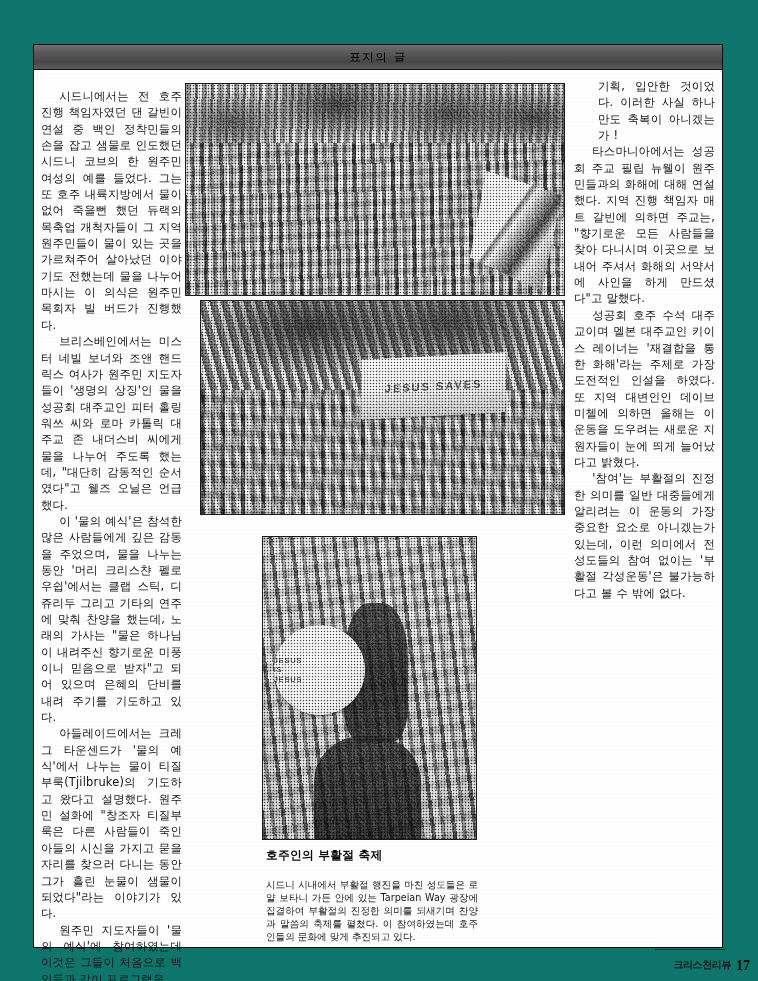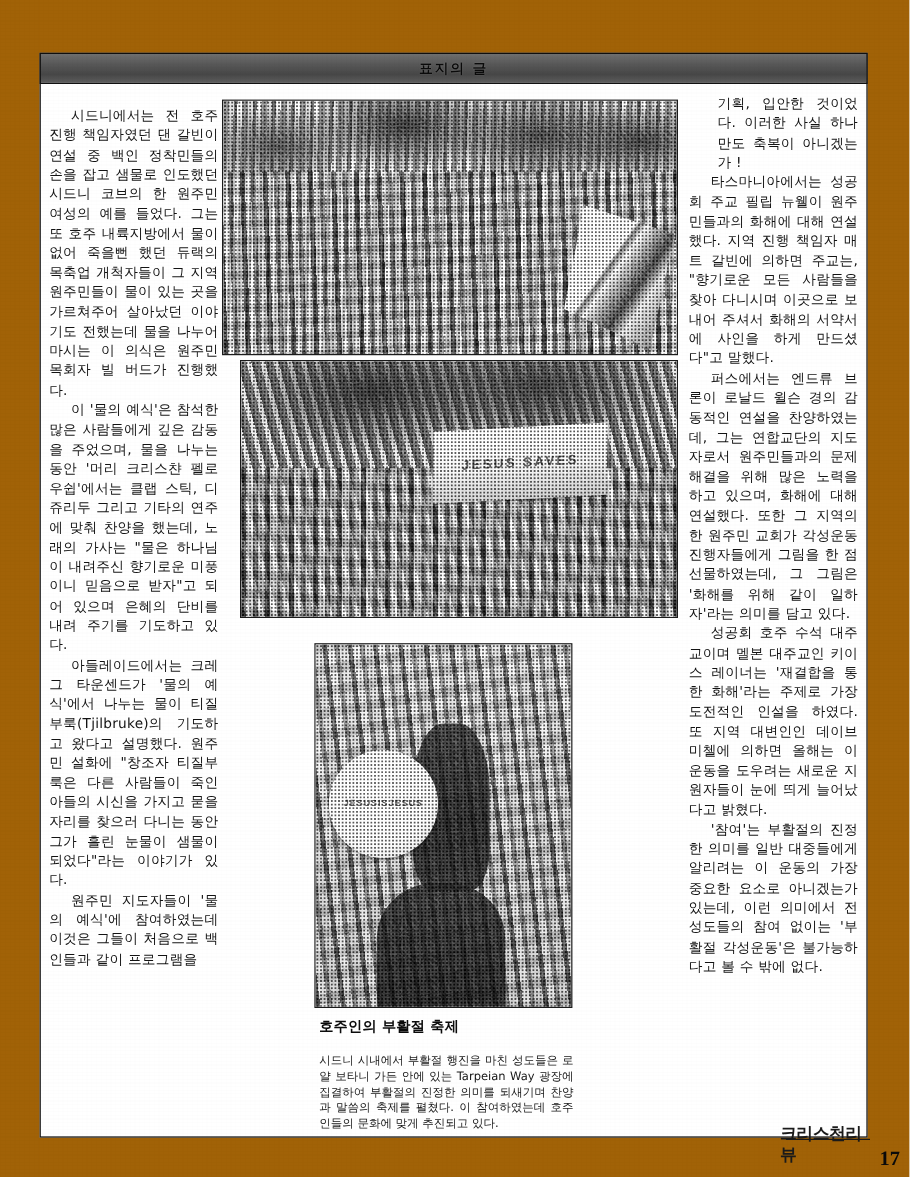--- a/index.html
+++ b/index.html
@@ -7,21 +7,21 @@
     width:758px;height:981px;
     background:#ffffff;
     font-family:"DejaVu Sans","Liberation Sans",sans-serif;
     overflow:hidden;
     position:relative;
   }
 
   
   .page{
     position:absolute;inset:0;
-    background:#a16207;
+    background:#0f766e;
   }
   .scan-noise{
     position:absolute;inset:0;
     pointer-events:none;
     opacity:.25;
     background-image:
       repeating-linear-gradient(0deg, rgba(0,0,0,.035) 0 1px, rgba(0,0,0,0) 1px 3px),
       repeating-linear-gradient(90deg, rgba(0,0,0,.02) 0 1px, rgba(0,0,0,0) 1px 4px);
   }
 
@@ -163,21 +163,21 @@
     position:absolute;inset:0;
     background:
       repeating-linear-gradient(83deg, rgba(45,45,45,.48) 0 4px, rgba(250,250,250,.55) 4px 10px, rgba(110,110,110,.45) 10px 14px, rgba(230,230,230,.5) 14px 21px),
       repeating-linear-gradient(170deg, rgba(25,25,25,.25) 0 8px, rgba(240,240,240,.2) 8px 18px),
       linear-gradient(180deg,#c9c9c9 0%,#b2b2b2 50%,#9d9d9d 100%);
   }
   #photo3 .placard{
     position:absolute;left:5%;top:29%;width:43%;height:30%;
     background:radial-gradient(circle at 45% 40%, #fdfdfd 0%, #ededed 60%, #cfcfcf 100%);
     border-radius:50%;
-    display:flex;flex-direction:row;align-items:center;justify-content:center;
+    display:flex;flex-direction:column;justify-content:center;
     box-shadow:0 1px 2px rgba(0,0,0,.3);
   }
   #photo3 .placard span{
     font-size:7.5px;font-weight:700;color:#4a4a4a;letter-spacing:.8px;line-height:9.5px;
     font-family:"Liberation Sans",sans-serif;opacity:.8;
   }
   #photo3 .darkfig{
     position:absolute;left:38%;top:22%;width:30%;height:46%;
     background:linear-gradient(180deg,#454545 0%,#2e2e2e 60%,#3a3a3a 100%);
     border-radius:40% 40% 25% 25%;
@@ -206,26 +206,26 @@
   }
 
   
   .footer{
     position:absolute;
     left:650px;top:952px;
     width:100px;height:22px;
     display:flex;align-items:flex-end;justify-content:flex-end;gap:5px;
   }
   .masthead{
-    font-size:14px;font-weight:700;color:#1b1b1b;letter-spacing:-.4px;
+    font-size:10px;font-weight:700;color:#1b1b1b;letter-spacing:-.4px;
     padding-bottom:2px;
     filter:blur(.18px);
   }
   .pagenum{
-    font-size:17px;font-weight:700;color:#0a0a0a;line-height:17px;
+    font-size:14px;font-weight:700;color:#0a0a0a;line-height:17px;
     font-family:"Liberation Serif",serif;
   }
   .footer-rule{
     position:absolute;left:655px;top:949px;width:70px;height:1.3px;background:#1a1a1a;
   }
 </style>
 </head>
 <body>
 
 <div class="page">
@@ -264,29 +264,29 @@
       <span>JESUS</span>
     </div>
     <div class="grain"></div>
     <div class="halftone"></div>
   </div>
 
   <div class="cols">
 
     <div class="col col-left">
       <p>시드니에서는 전 호주 진행 책임자였던 댄 갈빈이 연설 중 백인 정착민들의 손을 잡고 샘물로 인도했던 시드니 코브의 한 원주민 여성의 예를 들었다. 그는 또 호주 내륙지방에서 물이 없어 죽을뻔 했던 듀랙의 목축업 개척자들이 그 지역 원주민들이 물이 있는 곳을 가르쳐주어 살아났던 이야기도 전했는데 물을 나누어 마시는 이 의식은 원주민 목회자 빌 버드가 진행했다.</p>
+      <p>브리스베인에서는 미스터 네빌 보너와 조앤 핸드릭스 여사가 원주민 지도자들이 '생명의 상징'인 물을 성공회 대주교인 피터 홀링워쓰 씨와 로마 카톨릭 대주교 존 내더스비 씨에게 물을 나누어 주도록 했는데, "대단히 감동적인 순서였다"고 웰즈 오닐은 언급했다.</p>
       <p>이 '물의 예식'은 참석한 많은 사람들에게 깊은 감동을 주었으며, 물을 나누는 동안 '머리 크리스챤 펠로우쉽'에서는 클랩 스틱, 디쥬리두 그리고 기타의 연주에 맞춰 찬양을 했는데, 노래의 가사는 "물은 하나님이 내려주신 향기로운 미풍이니 믿음으로 받자"고 되어 있으며 은혜의 단비를 내려 주기를 기도하고 있다.</p>
       <p>아들레이드에서는 크레그 타운센드가 '물의 예식'에서 나누는 물이 티질부룩(Tjilbruke)의 기도하고 왔다고 설명했다. 원주민 설화에 "창조자 티질부룩은 다른 사람들이 죽인 아들의 시신을 가지고 묻을 자리를 찾으러 다니는 동안 그가 흘린 눈물이 샘물이 되었다"라는 이야기가 있다.</p>
       <p>원주민 지도자들이 '물의 예식'에 참여하였는데 이것은 그들이 처음으로 백인들과 같이 프로그램을</p>
     </div>
 
     <div class="col col-right">
       <p class="cont">기획, 입안한 것이었다. 이러한 사실 하나만도 축복이 아니겠는가 !</p>
       <p>타스마니아에서는 성공회 주교 필립 뉴웰이 원주민들과의 화해에 대해 연설했다. 지역 진행 책임자 매트 갈빈에 의하면 주교는, "향기로운 모든 사람들을 찾아 다니시며 이곳으로 보내어 주셔서 화해의 서약서에 사인을 하게 만드셨다"고 말했다.</p>
-      <p>퍼스에서는 엔드류 브론이 로날드 윌슨 경의 감동적인 연설을 찬양하였는데, 그는 연합교단의 지도자로서 원주민들과의 문제 해결을 위해 많은 노력을 하고 있으며, 화해에 대해 연설했다. 또한 그 지역의 한 원주민 교회가 각성운동 진행자들에게 그림을 한 점 선물하였는데, 그 그림은 '화해를 위해 같이 일하자'라는 의미를 담고 있다.</p>
       <p>성공회 호주 수석 대주교이며 멜본 대주교인 키이스 레이너는 '재결합을 통한 화해'라는 주제로 가장 도전적인 인설을 하였다. 또 지역 대변인인 데이브 미첼에 의하면 올해는 이 운동을 도우려는 새로운 지원자들이 눈에 띄게 늘어났다고 밝혔다.</p>
       <p>'참여'는 부활절의 진정한 의미를 일반 대중들에게 알리려는 이 운동의 가장 중요한 요소로 아니겠는가 있는데, 이런 의미에서 전 성도들의 참여 없이는 '부활절 각성운동'은 불가능하다고 볼 수 밖에 없다.</p>
     </div>
 
   </div>
 
   <div class="caption">
     <div class="caption-title">호주인의 부활절 축제</div>
     <div class="caption-body">시드니 시내에서 부활절 행진을 마친 성도들은 로얄 보타니 가든 안에 있는 Tarpeian Way 광장에 집결하여 부활절의 진정한 의미를 되새기며 찬양과 말씀의 축제를 펼쳤다. 이 참여하였는데 호주인들의 문화에 맞게 추진되고 있다.</div>
   </div>

